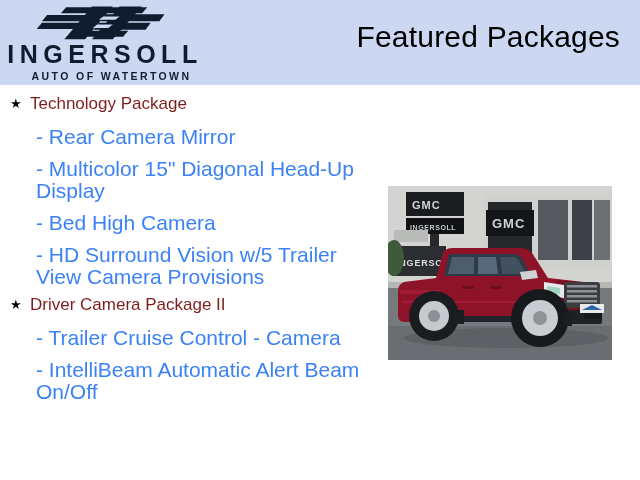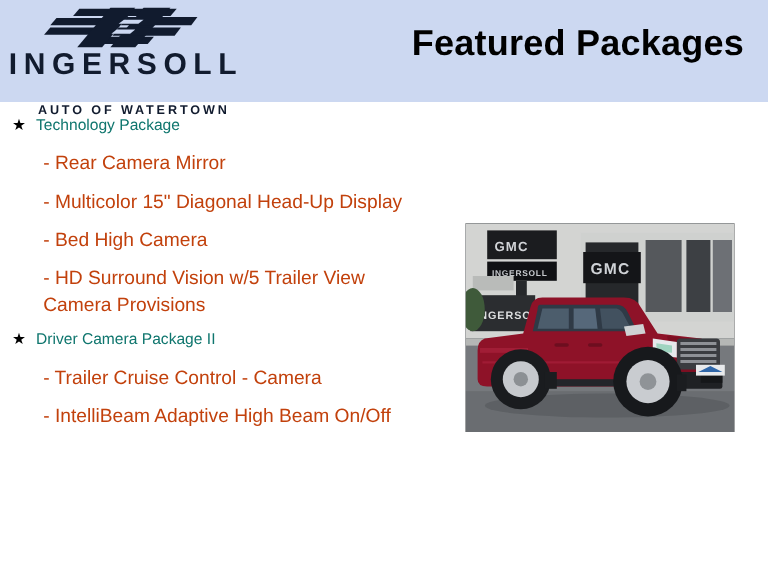--- a/index.html
+++ b/index.html
@@ -50,31 +50,31 @@
     padding-left: 5px;
     white-space: nowrap;
   }
 
   .brand-sub {
     font-size: 10.5px;
     font-weight: bold;
     letter-spacing: 2.4px;
     color: #111b2e;
     line-height: 1;
-    margin-top: 20px;
+    margin-top: 4px;
     padding-left: 18px;
     white-space: nowrap;
   }
 
   .header-title {
     position: absolute;
     right: 20px;
     top: 20px;
     font-size: 30px;
-    font-weight: bold;
+    font-weight: normal;
     color: #000000;
     letter-spacing: 0.2px;
     white-space: nowrap;
   }
 
   
   .content {
     position: absolute;
     left: 0;
     top: 85px;
@@ -98,29 +98,29 @@
     flex: 0 0 auto;
     font-size: 13px;
     line-height: 25px;
     color: #000;
     width: 20px;
     text-align: left;
     padding-left: 2px;
   }
   .pkg-label {
     flex: 1 1 auto;
-    font-size: 13px;
+    font-size: 17px;
     line-height: 25px;
-    color: #0f766e;
+    color: #7f1d1d;
   }
 
   .pkg-feature {
-    font-size: 16px;
+    font-size: 21px;
     line-height: 22px;
-    color: #c2410c;
+    color: #3b82f6;
     margin: 0 0 4px 0;
     padding: 6px 0 0 28px;
   }
 
   .pkg-group {
     margin-bottom: 2px;
   }
 
   
   .photo {
@@ -177,21 +177,21 @@
       <div class="pkg-feature">- Bed High Camera</div>
       <div class="pkg-feature">- HD Surround Vision w/5 Trailer View Camera Provisions</div>
     </div>
 
     <div class="pkg-group">
       <div class="pkg-head">
         <span class="pkg-star">★</span>
         <span class="pkg-label">Driver Camera Package II</span>
       </div>
       <div class="pkg-feature">- Trailer Cruise Control - Camera</div>
-      <div class="pkg-feature">- IntelliBeam Adaptive High Beam On/Off</div>
+      <div class="pkg-feature">- IntelliBeam Automatic Alert Beam On/Off</div>
     </div>
 
   </div>
 
   <div class="photo">
     <svg width="224" height="174" viewBox="0 0 224 174">
 
       <rect x="0" y="0" width="224" height="174" fill="#6f7378"></rect>
       <rect x="0" y="0" width="224" height="96" fill="#d3d4d2"></rect>
 

